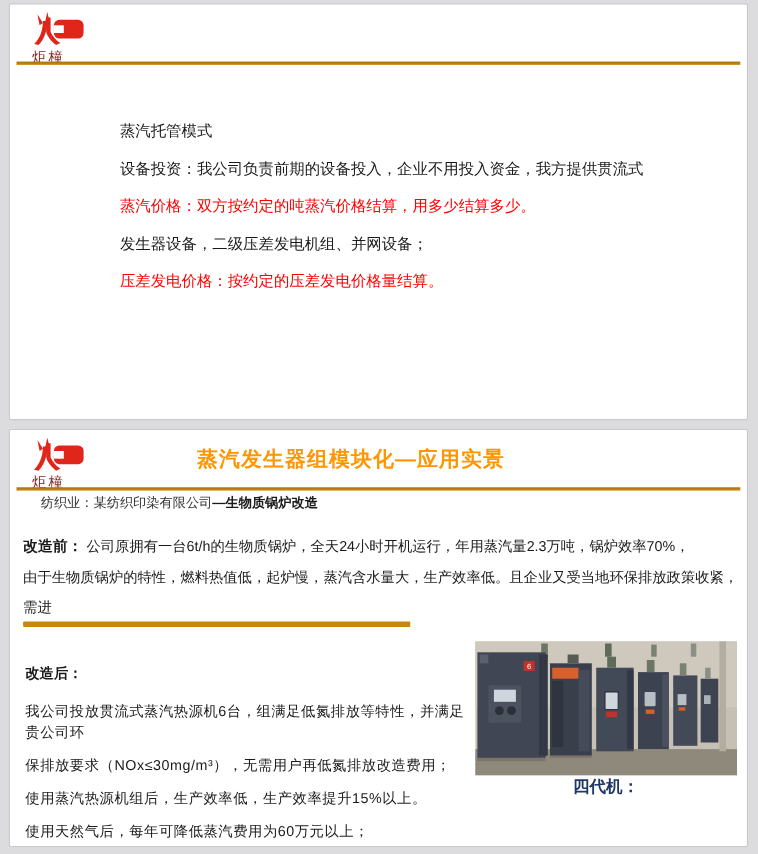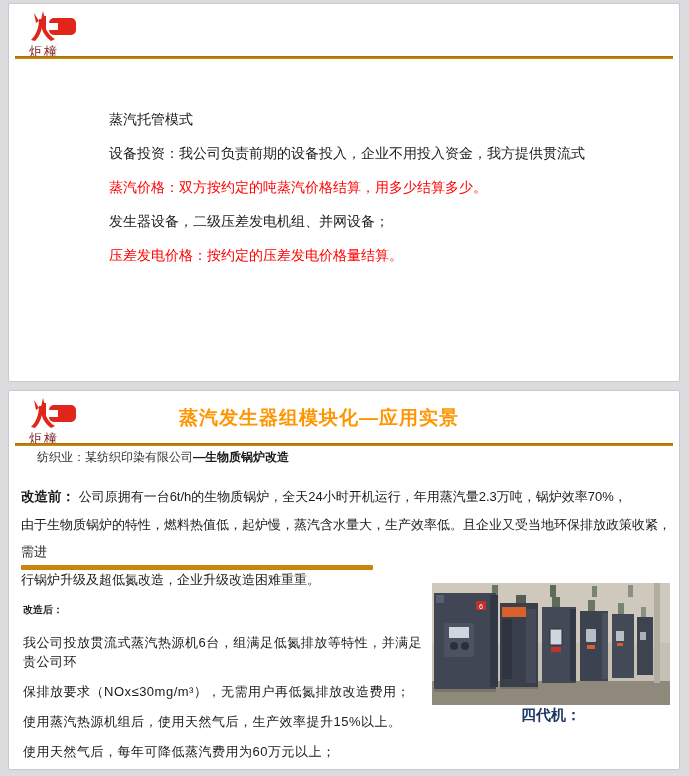--- a/index.html
+++ b/index.html
@@ -50,21 +50,21 @@
     position:absolute;left:12px;top:92px;width:650px;
     font-size:13px;color:#1a1a1a;line-height:27.5px;
     text-align:justify;
   }
   .para-before b{font-size:13.5px;}
   .divider2{
     position:absolute;left:12px;top:174px;width:352px;height:5px;
     background:#c8860a;border-radius:1px;
   }
   .after-col{position:absolute;left:14px;top:212px;width:408px;font-size:13px;color:#1a1a1a;}
-  .after-label{font-weight:bold;font-size:10px;margin-bottom:16px;}
+  .after-label{font-weight:bold;font-size:13px;margin-bottom:16px;}
   .after-line{margin-bottom:11px;line-height:19px;letter-spacing:0.5px;}
 
   .photo-wrap{position:absolute;left:423px;top:192px;width:238px;}
   .photo{display:block;width:238px;height:122px;}
   .photo-caption{
     margin-top:1px;text-align:center;
     font-size:15px;font-weight:bold;color:#1F3864;
   }
 </style>
 </head>
@@ -117,30 +117,29 @@
   <div class="divider"></div>
 
   <div class="subtitle">
     <span>纺织业：某纺织印染有限公司</span><b>—生物质锅炉改造</b>
   </div>
 
   <div class="para-before">
     <b>改造前：</b>
     <span>公司原拥有一台6t/h的生物质锅炉，全天24小时开机运行，年用蒸汽量2.3万吨，锅炉效率70%，</span><br>
     <span>由于生物质锅炉的特性，燃料热值低，起炉慢，蒸汽含水量大，生产效率低。且企业又受当地环保排放政策收紧，需进</span><br>
-    <span>行锅炉升级及超低氮改造，企业升级改造困难重重。</span>
   </div>
 
   <div class="divider2"></div>
 
   <div class="after-col">
     <div class="after-label">改造后：</div>
     <div class="after-line">我公司投放贯流式蒸汽热源机6台，组满足低氮排放等特性，并满足贵公司环</div>
     <div class="after-line">保排放要求（NOx≤30mg/m³），无需用户再低氮排放改造费用；</div>
-    <div class="after-line">使用蒸汽热源机组后，使用天然气后，生产效率提升15%以上。</div>
+    <div class="after-line">使用蒸汽热源机组后，生产效率低，生产效率提升15%以上。</div>
     <div class="after-line">使用天然气后，每年可降低蒸汽费用为60万元以上；</div>
   </div>
 
   <div class="photo-wrap">
     <svg class="photo" viewBox="0 0 238 122">
 
       <rect x="0" y="0" width="238" height="122" fill="#c6c0b4"></rect>
       <rect x="0" y="0" width="238" height="60" fill="#cfc9bd"></rect>
 
       <rect x="0" y="98" width="238" height="24" fill="#8f897c"></rect>

